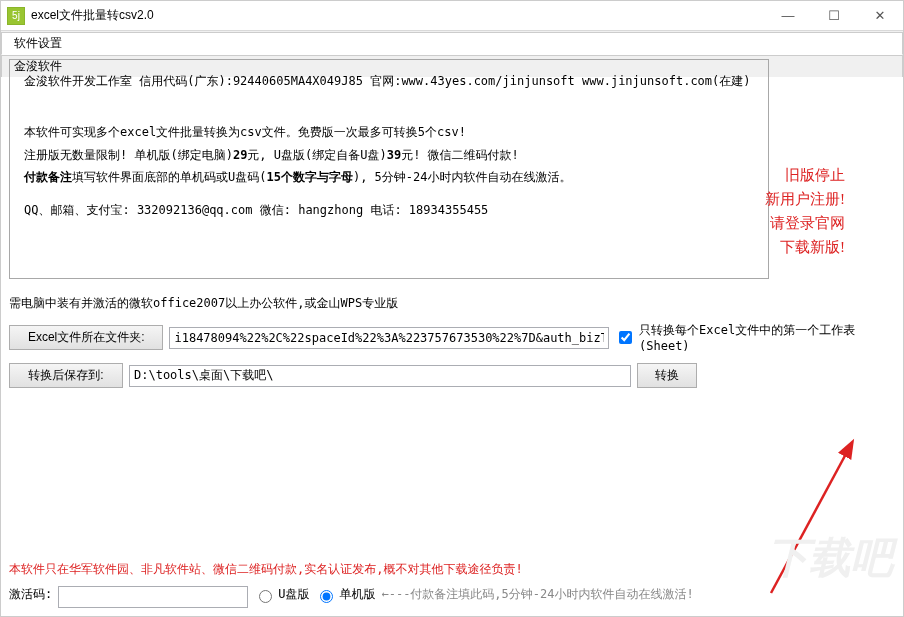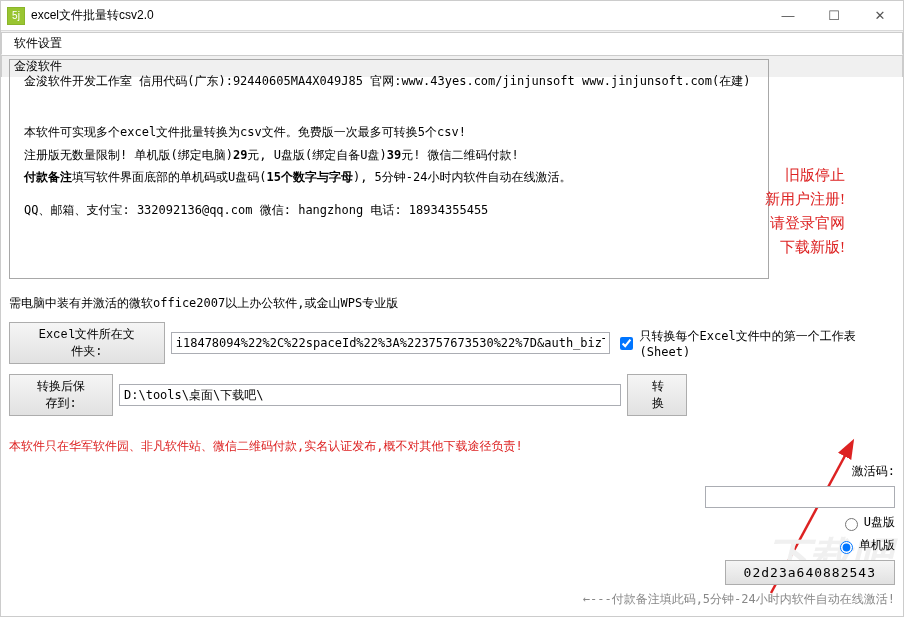--- a/index.html
+++ b/index.html
@@ -89,51 +89,50 @@
   }
   .row {
     display: flex;
     align-items: center;
     gap: 6px;
     margin-top: 10px;
   }
   .btn {
     border: 1px solid #adadad;
     background: linear-gradient(#f5f5f5,#e1e1e1);
-    padding: 3px 24px;
-    font-family: Liberation Mono, monospace;
+    padding: 3px 4px;
+    font-family: Liberation Sans, sans-serif;
     font-size: 12px;
     min-height: 22px;
     text-align: center;
   }
   .btn.wide1 { width: 160px; }
-  .btn.wide2 { width: 104px; }
+  .btn.wide2 { width: 114px; }
   .btn.convert { width: 60px; }
   input.textfield {
     border: 1px solid #abadb3;
     font-family: "SimSun", monospace;
     font-size: 12px;
     padding: 2px 4px;
     height: 22px;
   }
   .chk { display: flex; align-items: center; gap: 4px; font-family: "SimSun", monospace; font-size: 12px; }
   .footer-area { position: absolute; left: 8px; right: 8px; bottom: 8px; }
   .footer-warning {
     color: #d22;
     font-size: 12px;
     margin-bottom: 8px;
     font-family: "SimSun", monospace;
   }
   .footer-row {
     display: flex;
-    align-items: flex-end;
+    align-items: flex-start;
     gap: 6px;
     font-size: 12px;
     font-family: "SimSun", monospace;
-    flex-direction: column;
   }
   .radio { display: inline-flex; align-items: center; gap: 3px; }
   .codebox {
     border: 1px solid #adadad;
     background: linear-gradient(#f5f5f5,#e1e1e1);
     padding: 4px 18px;
     font-family: Consolas, monospace;
     font-size: 13px;
     letter-spacing: 1px;
   }
@@ -225,16 +224,15 @@
     <span>激活码:</span>
     <input class="textfield" style="width: 190px;">
     <label class="radio">
       <input type="radio" name="ver" style="">
       <span>U盘版</span>
     </label>
     <label class="radio">
       <input type="radio" name="ver" checked="" style="">
       <span>单机版</span>
     </label>
-    <div class="codebox">02d23a640882543</div>
     <span class="hint">←---付款备注填此码,5分钟-24小时内软件自动在线激活!</span>
   </div>
 </div>
 
 </body></html>

